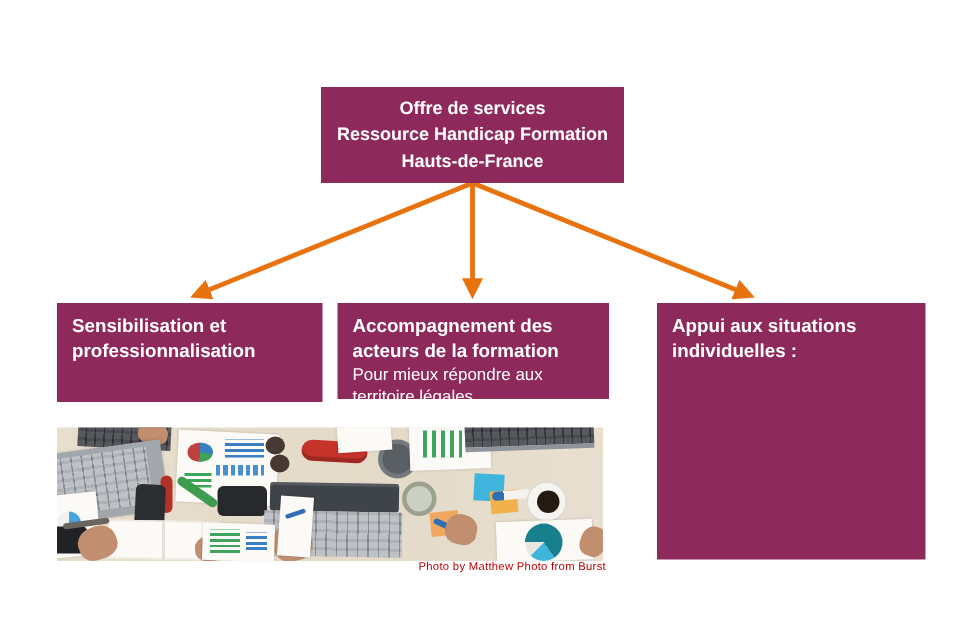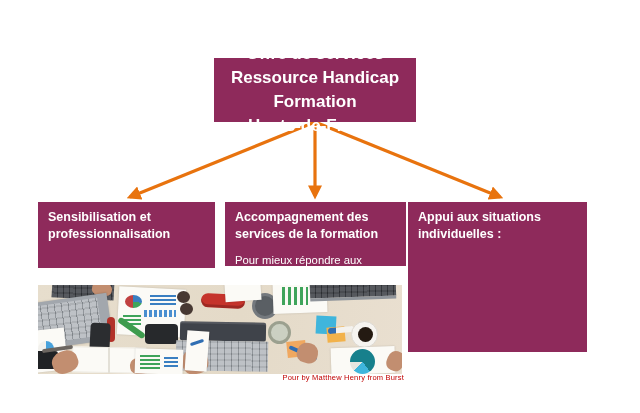--- a/index.html
+++ b/index.html
@@ -23,27 +23,27 @@
   .connectors line{stroke:var(--arrow);stroke-width:3.2;}
   .connectors marker path{fill:var(--arrow);}
 
   
   .node{
     position:absolute;background:var(--node-bg);color:var(--node-text);
   }
   .node-root{
     left:214px;top:58px;width:202px;height:64px;
     display:flex;align-items:center;justify-content:center;text-align:center;
-    font-weight:bold;font-size:17px;line-height:1.42;white-space:pre-line;
+    font-weight:bold;font-size:12px;line-height:1.42;white-space:pre-line;
   }
   .node-child{padding:7px 9px 6px 10px;}
   .node1{left:38px;top:202px;width:177px;height:66px;}
   .node2{left:225px;top:202px;width:181px;height:64px;}
-  .node3{left:408px;top:202px;width:179px;height:150px;}
-  .node-title{font-weight:bold;font-size:12.5px;line-height:1.33;margin-bottom:11px;}
+  .node3{left:438px;top:202px;width:179px;height:171px;}
+  .node-title{font-weight:bold;font-size:12.5px;line-height:1.33;margin-bottom:1px;}
   .node-body{font-size:11.3px;line-height:1.3;white-space:pre-line;}
 
   
   .photo-wrap{position:absolute;left:38px;top:285px;width:364px;height:89px;}
   .photo{
     position:absolute;inset:0;overflow:hidden;
     background:linear-gradient(100deg,#E7DECD 0%,#E4DAC8 55%,#E9DFD0 100%);
   }
   .ph{position:absolute;}
   .skin{background:#C28E70;border-radius:45% 45% 40% 40%;}
@@ -83,22 +83,22 @@
     <div>Offre de services
 Ressource Handicap Formation
 Hauts-de-France</div>
   </div>
 
   <div class="node node-child node1">
     <div class="node-title">Sensibilisation et professionnalisation</div>
   </div>
 
   <div class="node node-child node2">
-    <div class="node-title">Accompagnement des services de la formation</div>
-    <div class="node-body">Pour mieux répondre aux obligations légales</div>
+    <div class="node-title">Accompagnement des acteurs de la formation</div>
+    <div class="node-body">Pour mieux répondre aux territoire légales</div>
   </div>
 
   <div class="node node-child node3">
     <div class="node-title">Appui aux situations individuelles :</div>
   </div>
 
   <div class="photo-wrap">
     <div class="photo">
 
       <div class="ph keys" style="left:14px;top:-4px;width:62px;height:18px;transform:rotate(3deg);"></div>
@@ -158,16 +158,16 @@
       <div class="ph" style="left:70px;top:62px;width:2px;height:26px;background:#E3E0D7;"></div>
       <div class="ph" style="left:4px;top:62px;width:31px;height:4px;border-radius:2px;background:#6B6560;transform:rotate(-8deg);"></div>
       <div class="ph skin" style="left:14px;top:66px;width:26px;height:22px;transform:rotate(-20deg);"></div>
       <div class="ph skin" style="left:92px;top:72px;width:22px;height:17px;transform:rotate(-5deg);"></div>
       <div class="ph paper" style="left:97px;top:64px;width:48px;height:25px;transform:rotate(2deg);"></div>
       <div class="ph" style="left:102px;top:68px;width:20px;height:16px;background:repeating-linear-gradient(0deg,#3FA45B 0 2px,#FBFAF6 2px 4px);"></div>
       <div class="ph" style="left:126px;top:70px;width:14px;height:12px;background:repeating-linear-gradient(0deg,#3A7FC1 0 2px,#FBFAF6 2px 4px);"></div>
       <div class="ph paper" style="left:148px;top:46px;width:22px;height:40px;transform:rotate(4deg);"></div>
       <div class="ph" style="left:152px;top:56px;width:14px;height:3px;border-radius:2px;background:#2F6EB3;transform:rotate(-18deg);"></div>
     </div>
-    <div class="caption">Pour by Matthew Henry from Burst</div>
+    <div class="caption">Photo by Matthew Photo from Burst</div>
   </div>
 
 </div>
 
 </body></html>

